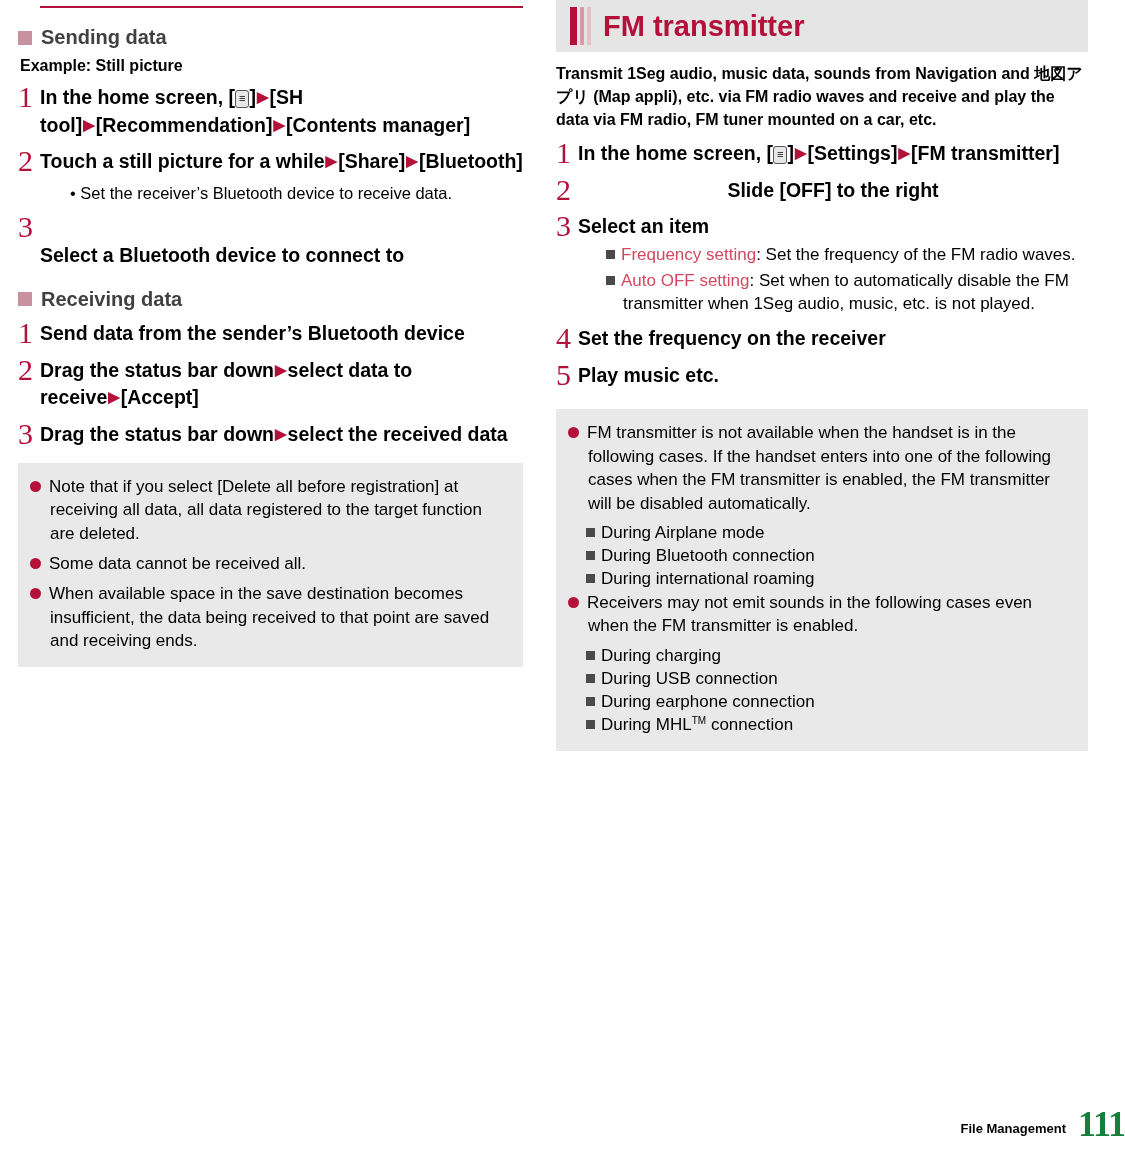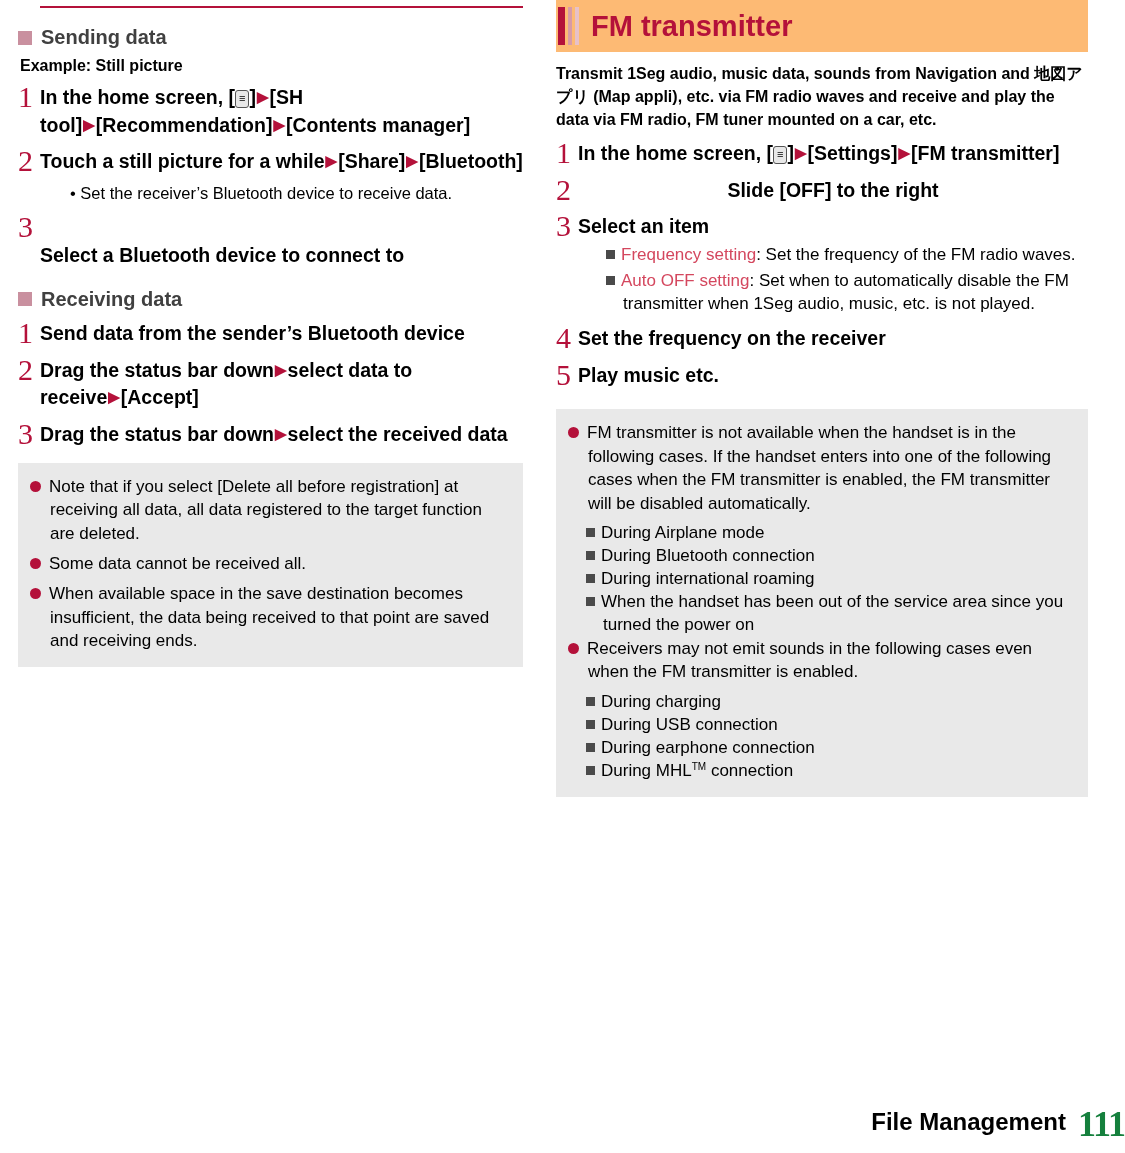--- a/index.html
+++ b/index.html
@@ -194,25 +194,25 @@
     display: inline-block;
     width: 9px;
     height: 9px;
     background: #4a4a4a;
     margin-right: 6px;
     vertical-align: 1px;
   }
 
   
   .banner {
-    background: #fdba74;
+    background: #e5e5e5;
     display: flex;
     align-items: center;
     height: 52px;
-    padding-left: 2px;
+    padding-left: 14px;
   }
   .banner .b1 { width: 7px; height: 38px; background: #b4113a; margin-right: 3px; }
   .banner .b2 { width: 4px; height: 38px; background: #d79aa8; margin-right: 3px; }
   .banner .b3 { width: 4px; height: 38px; background: #e7c1c9; margin-right: 12px; }
   .banner .btxt {
     color: #b4113a;
     font-size: 29px;
     font-weight: bold;
   }
   .intro {
@@ -223,21 +223,21 @@
   }
 
   .footer {
     position: absolute;
     right: 0px;
     bottom: 8px;
     display: flex;
     align-items: flex-end;
   }
   .footer .fm-label {
-    font-size: 24px;
+    font-size: 13px;
     font-weight: bold;
     margin-right: 12px;
     padding-bottom: 9px;
   }
   .footer .pageno {
     font-size: 36px;
     font-weight: bold;
     color: #15803d;
     font-family: "Liberation Serif", serif;
     letter-spacing: -1px;
@@ -362,21 +362,20 @@
             <div class="body">Play music etc.</div>
           </div>
         </div>
       </div>
 
     <div class="notebox" id="right-notes" style="margin-top:20px;">
         <div class="note"><span class="dot"></span>FM transmitter is not available when the handset is in the following cases. If the handset enters into one of the following cases when the FM transmitter is enabled, the FM transmitter will be disabled automatically.</div>
         <div class="note-sub"><span class="ssq"></span>During Airplane mode</div>
         <div class="note-sub"><span class="ssq"></span>During Bluetooth connection</div>
         <div class="note-sub"><span class="ssq"></span>During international roaming</div>
-        <div class="note-sub"><span class="ssq"></span>When the handset has been out of the service area since you turned the power on</div>
         <div class="note"><span class="dot"></span>Receivers may not emit sounds in the following cases even when the FM transmitter is enabled.</div>
         <div class="note-sub"><span class="ssq"></span>During charging</div>
         <div class="note-sub"><span class="ssq"></span>During USB connection</div>
         <div class="note-sub"><span class="ssq"></span>During earphone connection</div>
         <div class="note-sub"><span class="ssq"></span>During MHL<span class="sup">TM</span> connection</div>
       </div>
   </div>
 
   <div class="footer">
     <span class="fm-label">File Management</span>

